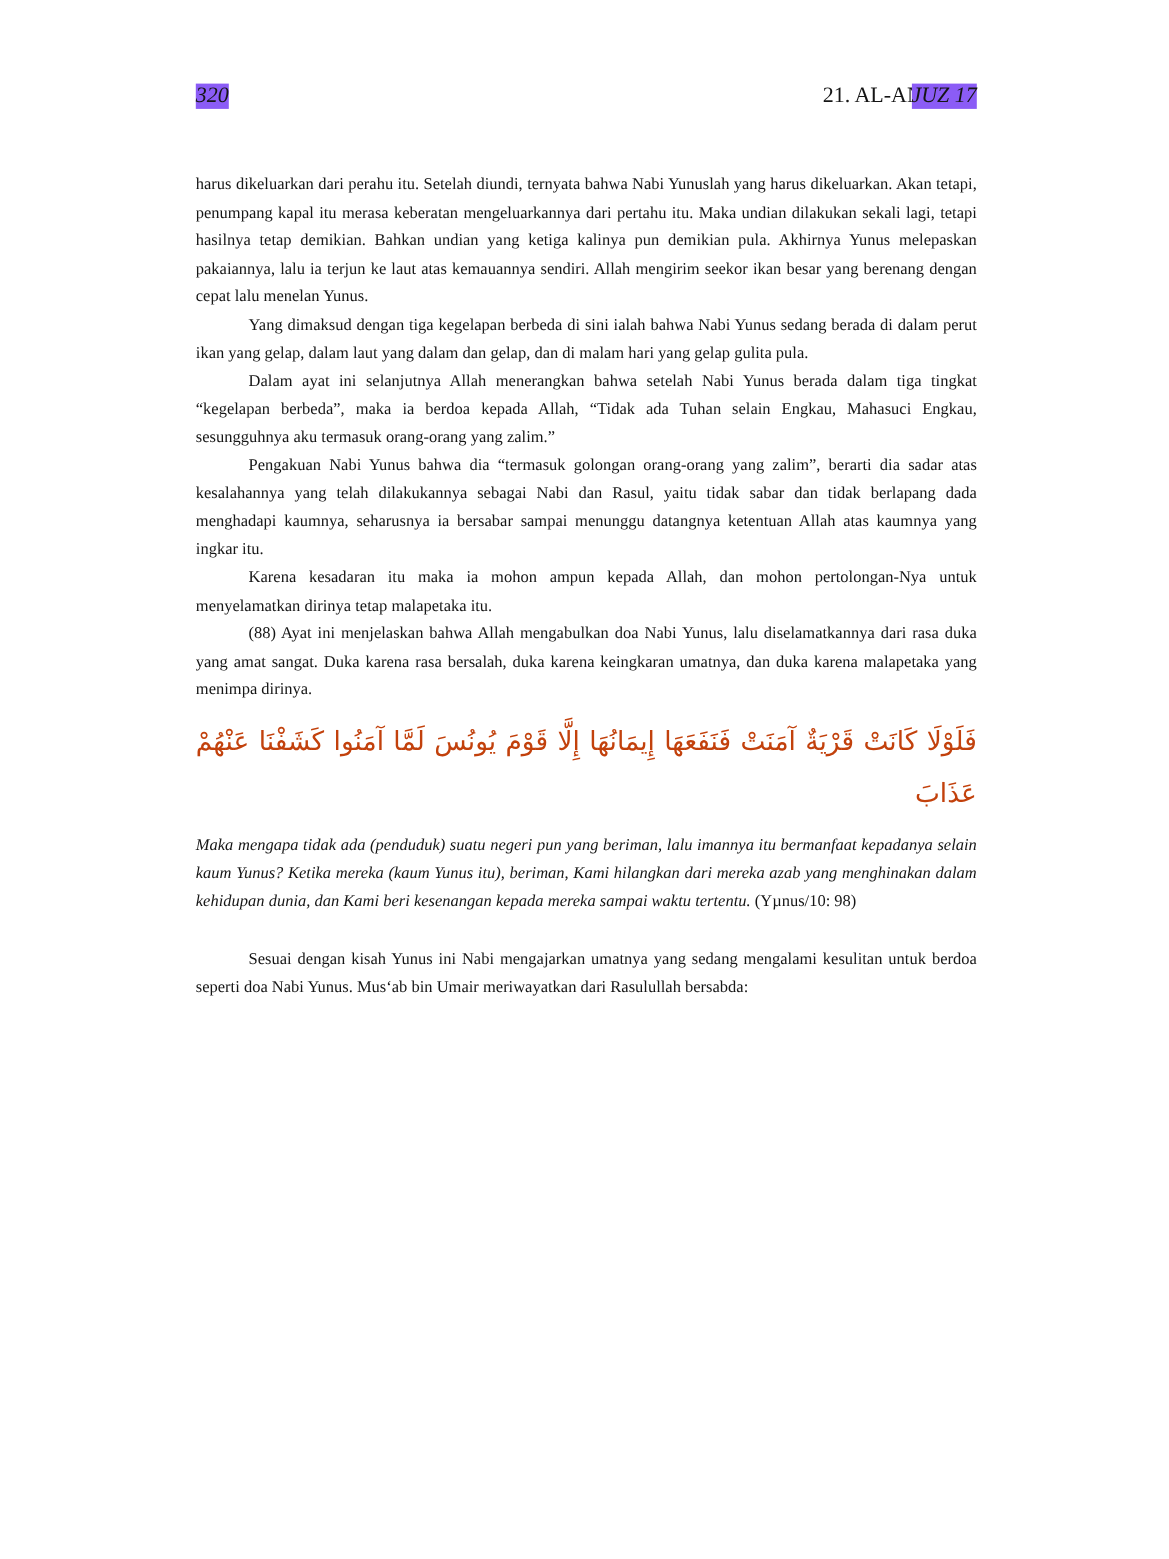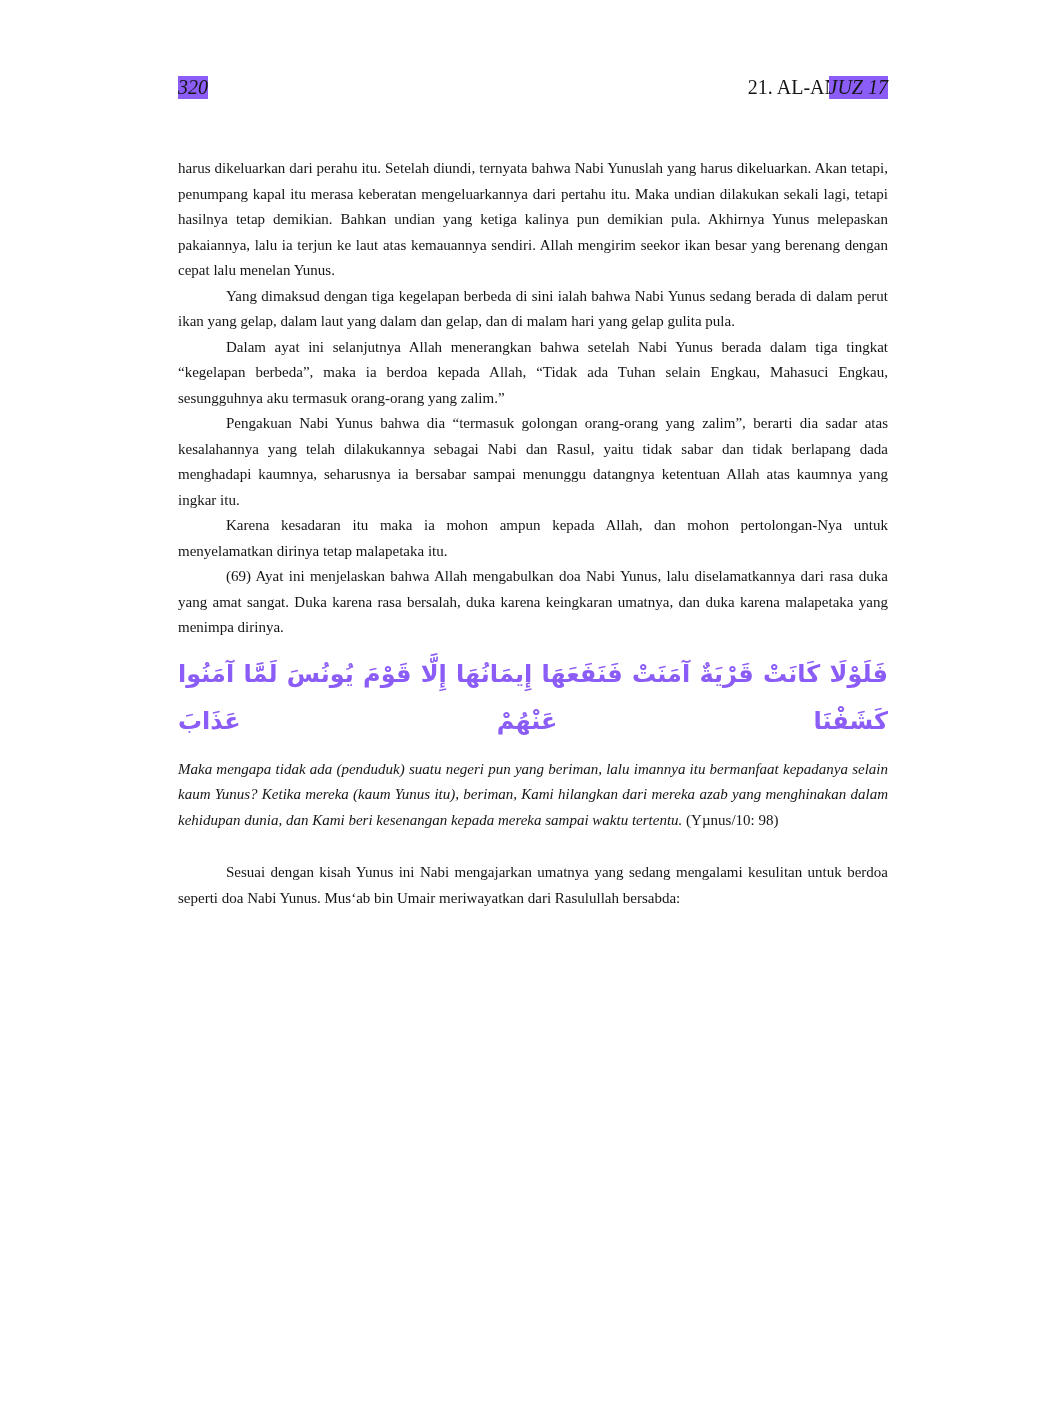--- a/index.html
+++ b/index.html
@@ -42,25 +42,25 @@
     line-height: 25.5px;
     text-align: justify;
     text-indent: 48px;
   }
   .bodytext p.noindent {
     text-indent: 0;
   }
   .arabic-block {
     direction: rtl;
     font-family: "DejaVu Sans", sans-serif;
-    font-weight: bold;
+    font-weight: normal;
     font-size: 24px;
     line-height: 47px;
     margin: 10px 0 12px 0;
-    color: #8b5cf6;
+    color: #c2410c;
   }
   .arabic-line-1 {
     text-align: justify;
     text-align-last: justify;
   }
   .arabic-line-2 {
     text-align: left;
   }
   .translation {
     margin: 0;
@@ -88,21 +88,21 @@
     <span class="left">320</span>
     <span class="right">JUZ 17</span>
   </div>
 
   <div class="bodytext">
     <p class="noindent">harus dikeluarkan dari perahu itu. Setelah diundi, ternyata bahwa Nabi Yunuslah yang harus dikeluarkan. Akan tetapi, penumpang kapal itu merasa keberatan mengeluarkannya dari pertahu itu. Maka undian dilakukan sekali lagi, tetapi hasilnya tetap demikian. Bahkan undian yang ketiga kalinya pun demikian pula. Akhirnya Yunus melepaskan pakaiannya, lalu ia terjun ke laut atas kemauannya sendiri. Allah mengirim seekor ikan besar yang berenang dengan cepat lalu menelan Yunus.</p>
     <p>Yang dimaksud dengan tiga kegelapan berbeda di sini ialah bahwa Nabi Yunus sedang berada di dalam perut ikan yang gelap, dalam laut yang dalam dan gelap, dan di malam hari yang gelap gulita pula.</p>
     <p>Dalam ayat ini selanjutnya Allah menerangkan bahwa setelah Nabi Yunus berada dalam tiga tingkat “kegelapan berbeda”, maka ia berdoa kepada Allah, “Tidak ada Tuhan selain Engkau, Mahasuci Engkau, sesungguhnya aku termasuk orang-orang yang zalim.”</p>
     <p>Pengakuan Nabi Yunus bahwa dia “termasuk golongan orang-orang yang zalim”, berarti dia sadar atas kesalahannya yang telah dilakukannya sebagai Nabi dan Rasul, yaitu tidak sabar dan tidak berlapang dada menghadapi kaumnya, seharusnya ia bersabar sampai menunggu datangnya ketentuan Allah atas kaumnya yang ingkar itu.</p>
     <p>Karena kesadaran itu maka ia mohon ampun kepada Allah, dan mohon pertolongan-Nya untuk menyelamatkan dirinya tetap malapetaka itu.</p>
-    <p>(69) Ayat ini menjelaskan bahwa Allah mengabulkan doa Nabi Yunus, lalu diselamatkannya dari rasa duka yang amat sangat. Duka karena rasa bersalah, duka karena keingkaran umatnya, dan duka karena malapetaka yang menimpa dirinya.</p>
+    <p>(88) Ayat ini menjelaskan bahwa Allah mengabulkan doa Nabi Yunus, lalu diselamatkannya dari rasa duka yang amat sangat. Duka karena rasa bersalah, duka karena keingkaran umatnya, dan duka karena malapetaka yang menimpa dirinya.</p>
 
     <div class="arabic-block" dir="rtl" lang="ar">
       <div class="arabic-line-1">فَلَوْلَا كَانَتْ قَرْيَةٌ آمَنَتْ فَنَفَعَهَا إِيمَانُهَا إِلَّا قَوْمَ يُونُسَ لَمَّا آمَنُوا كَشَفْنَا عَنْهُمْ عَذَابَ</div>
     </div>
 
     <p class="translation noindent"><span class="ital">Maka mengapa tidak ada (penduduk) suatu negeri pun yang beriman, lalu imannya itu bermanfaat kepadanya selain kaum Yunus? Ketika mereka (kaum Yunus itu), beriman, Kami hilangkan dari mereka azab yang menghinakan dalam kehidupan dunia, dan Kami beri kesenangan kepada mereka sampai waktu tertentu. </span><span class="ref">(Yµnus/10: 98)</span></p>
 
     <p class="closing">Sesuai dengan kisah Yunus ini Nabi mengajarkan umatnya yang sedang mengalami kesulitan untuk berdoa seperti doa Nabi Yunus. Mus‘ab bin Umair meriwayatkan dari Rasulullah bersabda:</p>
   </div>
 

